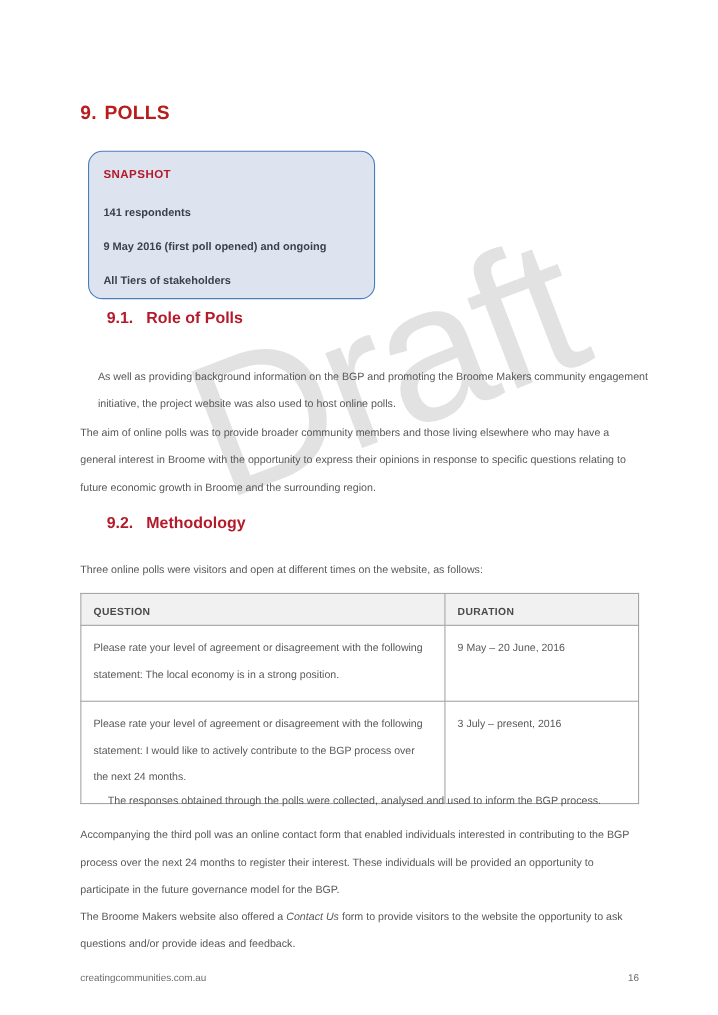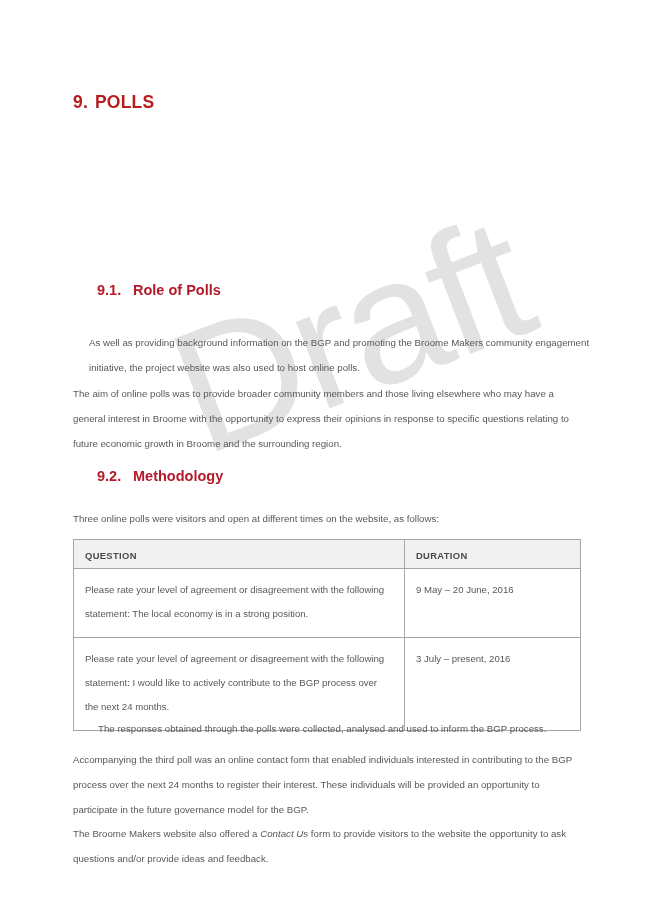--- a/index.html
+++ b/index.html
@@ -171,20 +171,26 @@
 <div class="page">
 
   <div class="watermark">Draft</div>
 
   <div class="content">
 
     <div class="h1">
       <span class="num">9.</span><span>POLLS</span>
     </div>
 
+    <div class="snapshot-box">
+      <div class="snapshot-title">SNAPSHOT</div>
+      <div class="snapshot-line l1">141 respondents</div>
+      <div class="snapshot-line l2">9 May 2016 (first poll opened) and ongoing</div>
+      <div class="snapshot-line l3">All Tiers of stakeholders</div>
+    </div>
 
     <div class="h2" style="top:282px;">
       <span class="num">9.1.</span><span>Role of Polls</span>
     </div>
 
     <div class="para" style="top:330px;margin-left:16px;">As well as providing background information on the BGP and promoting the Broome Makers community engagement initiative, the project website was also used to host online polls.</div>
     <div class="para" style="top:381px;">The aim of online polls was to provide broader community members and those living elsewhere who may have a general interest in Broome with the opportunity to express their opinions in response to specific questions relating to future economic growth in Broome and the surrounding region.</div>
 
     <div class="h2" style="top:468px;">
       <span class="num">9.2.</span><span>Methodology</span>
@@ -215,15 +221,19 @@
       </tbody>
     </table>
 
     <div class="para" style="top:716px;padding-left:25px;">The responses obtained through the polls were collected, analysed and used to inform the BGP process.</div>
     <div class="para" style="top:747px;">Accompanying the third poll was an online contact form that enabled individuals interested in contributing to the BGP process over the next 24 months to register their interest. These individuals will be provided an opportunity to participate in the future governance model for the BGP.</div>
 
     <div class="para" style="top:821px;">
       <span>The Broome Makers website also offered a </span><em>Contact Us</em><span> form to provide visitors to the website the opportunity to ask questions and/or provide ideas and feedback.</span>
     </div>
 
+    <div class="footer">
+      <span class="f-left">creatingcommunities.com.au</span>
+      <span class="f-right">16</span>
+    </div>
 
   </div>
 </div>
 
 </body></html>

